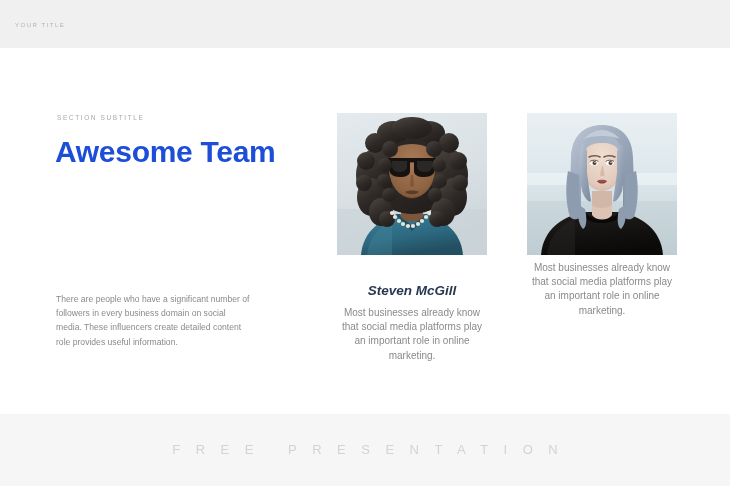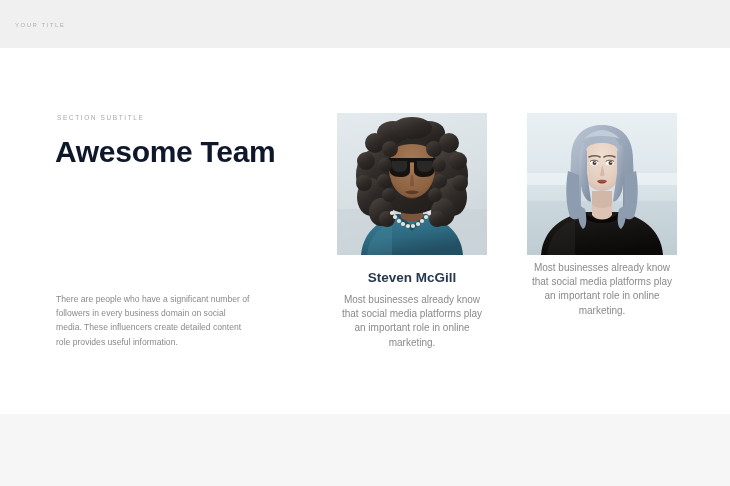--- a/index.html
+++ b/index.html
@@ -54,21 +54,21 @@
     text-transform: uppercase;
     white-space: nowrap;
   }
   .page-title {
     position: absolute;
     left: 55px;
     top: 134px;
     font-size: 30px;
     line-height: 36px;
     font-weight: bold;
-    color: #0f172a;
+    color: #1d4ed8;
     letter-spacing: -0.3px;
     white-space: nowrap;
   }
   .intro-paragraph {
     position: absolute;
     left: 56px;
     top: 292px;
     width: 196px;
     font-size: 8.6px;
     line-height: 14.2px;
@@ -90,28 +90,29 @@
     overflow: hidden;
     position: relative;
     background: #dfe5e8;
   }
   .member-photo svg {
     display: block;
     width: 150px;
     height: 142px;
   }
   .member-name {
-    margin-top: 14px;
+    margin-top: 27px;
     width: 150px;
     text-align: center;
     font-size: 13.5px;
     font-weight: bold;
     color: #28384e;
     line-height: 18px;
     white-space: nowrap;
+    font-style: italic;
   }
   .member-desc {
     margin-top: 6px;
     width: 150px;
     text-align: center;
     font-size: 10px;
     line-height: 14.2px;
     color: #8a8a8a;
   }
 
@@ -319,14 +320,15 @@
         <path d="M70 68 C73 69.6 77 69.6 80 68 C78 71.4 72 71.4 70 68 Z" fill="#8a403e"></path>
 
         <path d="M52 92 C50 104 52 112 56 116 C60 114 60 104 58 96 Z" fill="#8e9cb0"></path>
         <path d="M98 92 C100 104 98 112 94 116 C90 114 90 104 92 96 Z" fill="#8e9cb0"></path>
       </svg>
     </div>
     <div class="member-desc">Most businesses already know that social media platforms play an important role in online marketing.</div>
   </div>
 
   <div class="footer-band"></div>
+  <div class="footer-text">FREE PRESENTATION</div>
 
 </div>
 
 </body></html>

